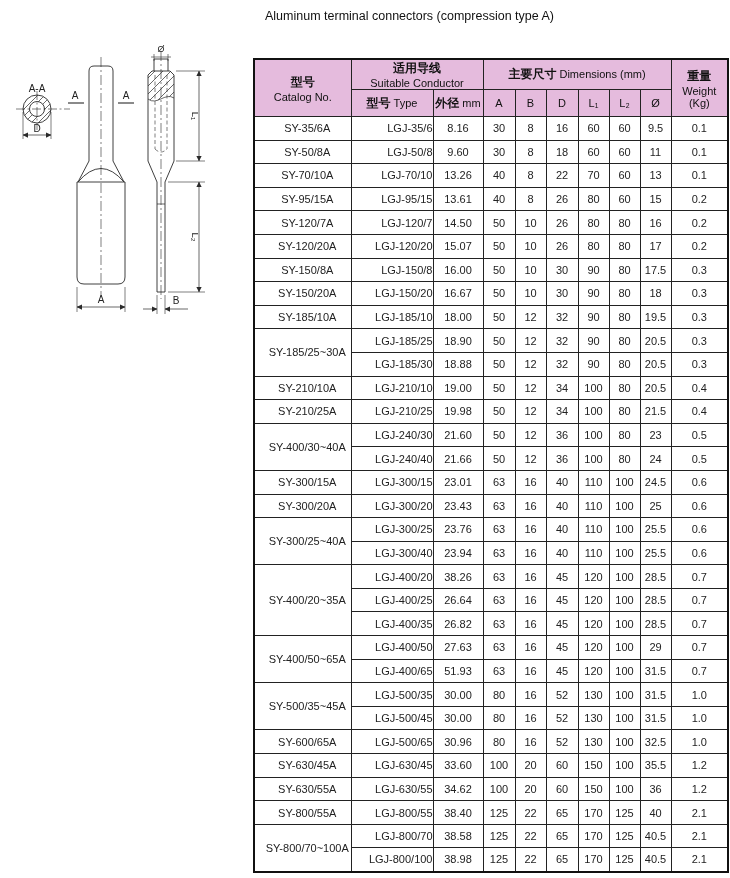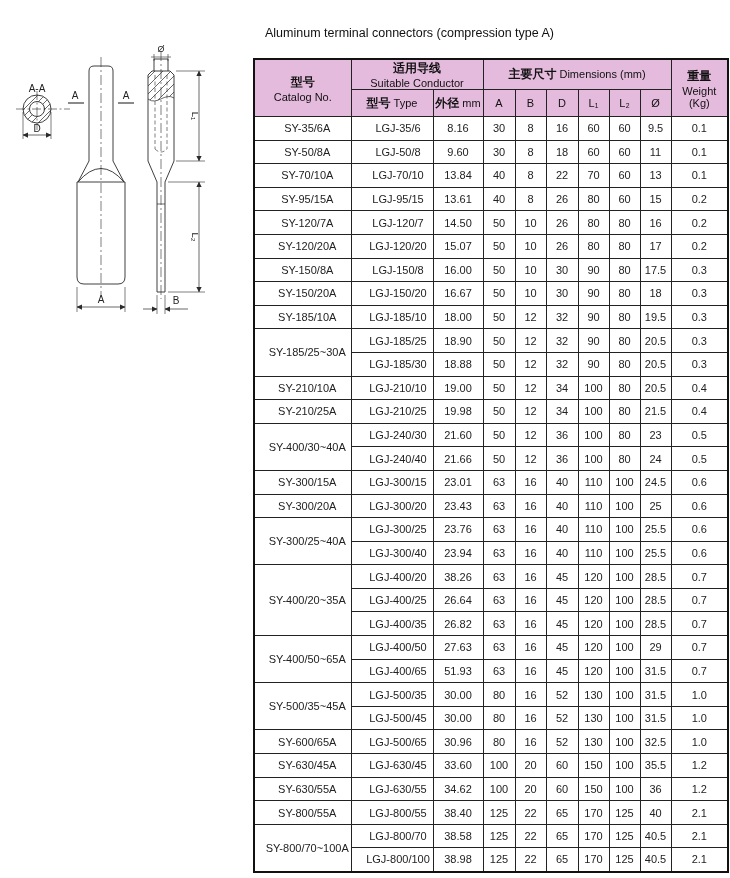--- a/index.html
+++ b/index.html
@@ -3,21 +3,21 @@
 <meta charset="utf-8">
 <style>
   html,body{margin:0;padding:0;}
   body{
     width:730px;height:878px;position:relative;background:#ffffff;
     font-family:"Liberation Sans","DejaVu Sans",sans-serif;color:#1b1b1b;
     overflow:hidden;
   }
   .title-block{position:absolute;left:247px;top:6px;}
   .title-line1{font-size:13px;color:#111;}
-  .title-line2{font-size:12.5px;color:#111;margin-left:18px;margin-top:20px;}
+  .title-line2{font-size:12.5px;color:#111;margin-left:18px;margin-top:3px;}
 
   .diagram-wrap{position:absolute;left:2px;top:44px;width:245px;height:300px;}
   .diagram-wrap svg{display:block;}
   svg text{font-family:"Liberation Sans","DejaVu Sans",sans-serif;fill:#222;}
 
   .table-wrap{position:absolute;left:253px;top:58px;}
   table.spec{
     border-collapse:collapse;table-layout:fixed;width:474px;
     border:2px solid #111;
   }
@@ -30,21 +30,21 @@
   }
   .zh{font-weight:bold;font-size:12px;}
   .en{font-size:11px;}
   tr.hrow1{height:30px;}
   tr.hrow2{height:27px;margin-top:24px;}
   table.spec tbody tr{height:23.6px;}
   table.spec tbody td{
     font-size:11px;color:#222;text-align:center;vertical-align:middle;padding:0;
   }
   table.spec tbody td.catalog{text-align:center;padding-left:9px;}
-  table.spec tbody td.type{text-align:center;padding-left:12px;}
+  table.spec tbody td.type{text-align:right;padding-left:12px;}
   col.c-catalog{width:97px;}
   col.c-type{width:82px;}
   col.c-od{width:50px;}
   col.c-a{width:32px;}
   col.c-b{width:31px;}
   col.c-d{width:32px;}
   col.c-l1{width:31px;}
   col.c-l2{width:31px;}
   col.c-dia{width:31px;}
   col.c-wt{width:57px;}
@@ -244,21 +244,21 @@
           <td>8</td>
           <td>18</td>
           <td>60</td>
           <td>60</td>
           <td>11</td>
           <td>0.1</td>
         </tr>
         <tr>
           <td class="catalog" rowspan="1">SY-70/10A</td>
           <td class="type">LGJ-70/10</td>
-          <td>13.84</td>
+          <td>13.26</td>
           <td>40</td>
           <td>8</td>
           <td>22</td>
           <td>70</td>
           <td>60</td>
           <td>13</td>
           <td>0.1</td>
         </tr>
         <tr>
           <td class="catalog" rowspan="1">SY-95/15A</td>

